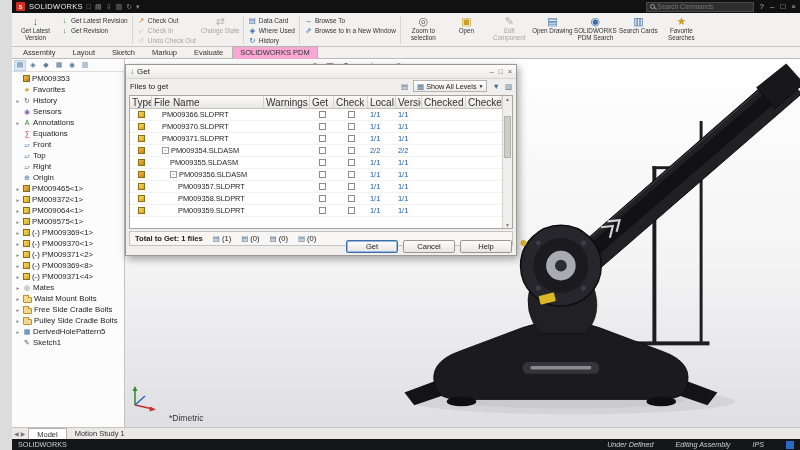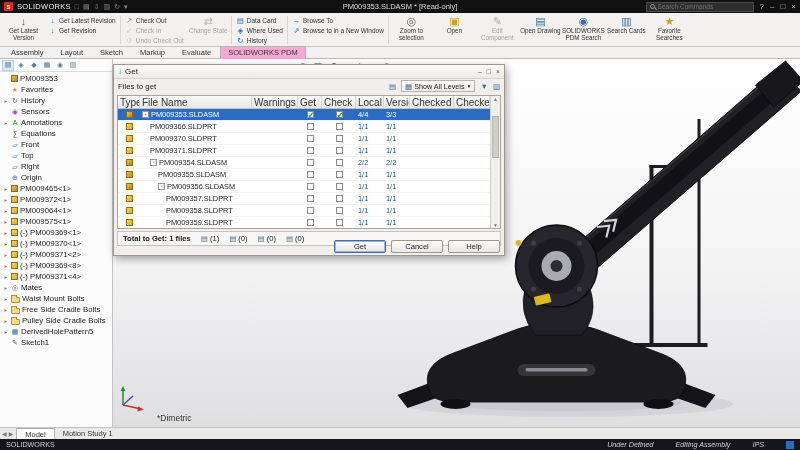--- a/index.html
+++ b/index.html
@@ -1,18 +1,18 @@
 <!DOCTYPE html>
 <html><head>
 <meta charset="utf-8">
 <style>
   *{box-sizing:border-box;margin:0;padding:0;}
   html,body{overflow:hidden;}
   body{font-family:"Liberation Sans",sans-serif;background:#888;}
-  .app{width:800px;height:450px;position:relative;background:#dcdcdc;overflow:hidden;font-size:8px;color:#222;}
+  .app{width:800px;height:450px;position:relative;background:#dcdcdc;overflow:hidden;font-size:8px;color:#222;padding-left:12px;}
 
   
   .titlebar{height:13px;background:#111;display:flex;align-items:center;padding:0 4px;gap:4px;color:#ccc;position:relative;}
   .logo-mark{width:9px;height:9px;background:#d42b1e;border-radius:1px;color:#fff;font-size:6px;font-weight:bold;display:flex;align-items:center;justify-content:center;flex:none;}
   .logo-text{font-size:7.5px;color:#eee;letter-spacing:.3px;}
   .tb-icons{display:flex;gap:4px;color:#8a8a8a;font-size:7px;}
   .tb-title{position:absolute;left:0;right:0;text-align:center;font-size:7.5px;color:#ddd;pointer-events:none;}
   .tb-right{margin-left:auto;display:flex;align-items:center;gap:6px;z-index:1;}
   .search-box{display:flex;align-items:center;gap:3px;background:#2e2e2e;border:1px solid #4a4a4a;height:10px;width:108px;padding:0 3px;}
   .search-box input{background:transparent;border:none;outline:none;color:#bbb;font-size:6.5px;width:100%;font-family:inherit;}
@@ -115,21 +115,20 @@
     <span class="logo-mark">S</span>
     <span class="logo-text">SOLIDWORKS</span>
     <span class="tb-icons">
       <span>□</span>
       <span>▤</span>
       <span>⇩</span>
       <span>▥</span>
       <span>↻</span>
       <span>▾</span>
     </span>
-    <span class="tb-title">PM009353.SLDASM * [Read-only]</span>
     <span class="tb-right">
       <span class="search-box">
         <span class="mag"></span>
         <input placeholder="Search Commands" style="">
       </span>
       <span class="win-btns">
         <span>?</span>
         <span>–</span>
         <span>□</span>
         <span>×</span>
@@ -482,40 +481,20 @@
             <div class="cell c1">File Name</div>
             <div class="cell c2">Warnings</div>
             <div class="cell c3">Get</div>
             <div class="cell c4">Check Out</div>
             <div class="cell c5">Local V...</div>
             <div class="cell c6">Version</div>
             <div class="cell c7">Checked Out ...</div>
             <div class="cell c8">Checked Out In</div>
           </div>
         <div class="dbody" id="dbody">
-            <div class="drow sel">
-              <div class="cell c0">
-                <span class="ico-asm"></span>
-              </div>
-              <div class="cell c1" style="padding-left: 2px;">
-                <span class="texp">-</span>
-                <span>PM009353.SLDASM</span>
-              </div>
-              <div class="cell c2"></div>
-              <div class="cell c3">
-                <span class="cb on"></span>
-              </div>
-              <div class="cell c4">
-                <span class="cb on"></span>
-              </div>
-              <div class="cell c5 vblue">4/4</div>
-              <div class="cell c6 vblue">3/3</div>
-              <div class="cell c7"></div>
-              <div class="cell c8"></div>
-            </div>
             <div class="drow">
               <div class="cell c0">
                 <span class="ico-part"></span>
               </div>
               <div class="cell c1" style="padding-left: 10px;">
                 <span>PM009366.SLDPRT</span>
               </div>
               <div class="cell c2"></div>
               <div class="cell c3">
                 <span class="cb"></span>

